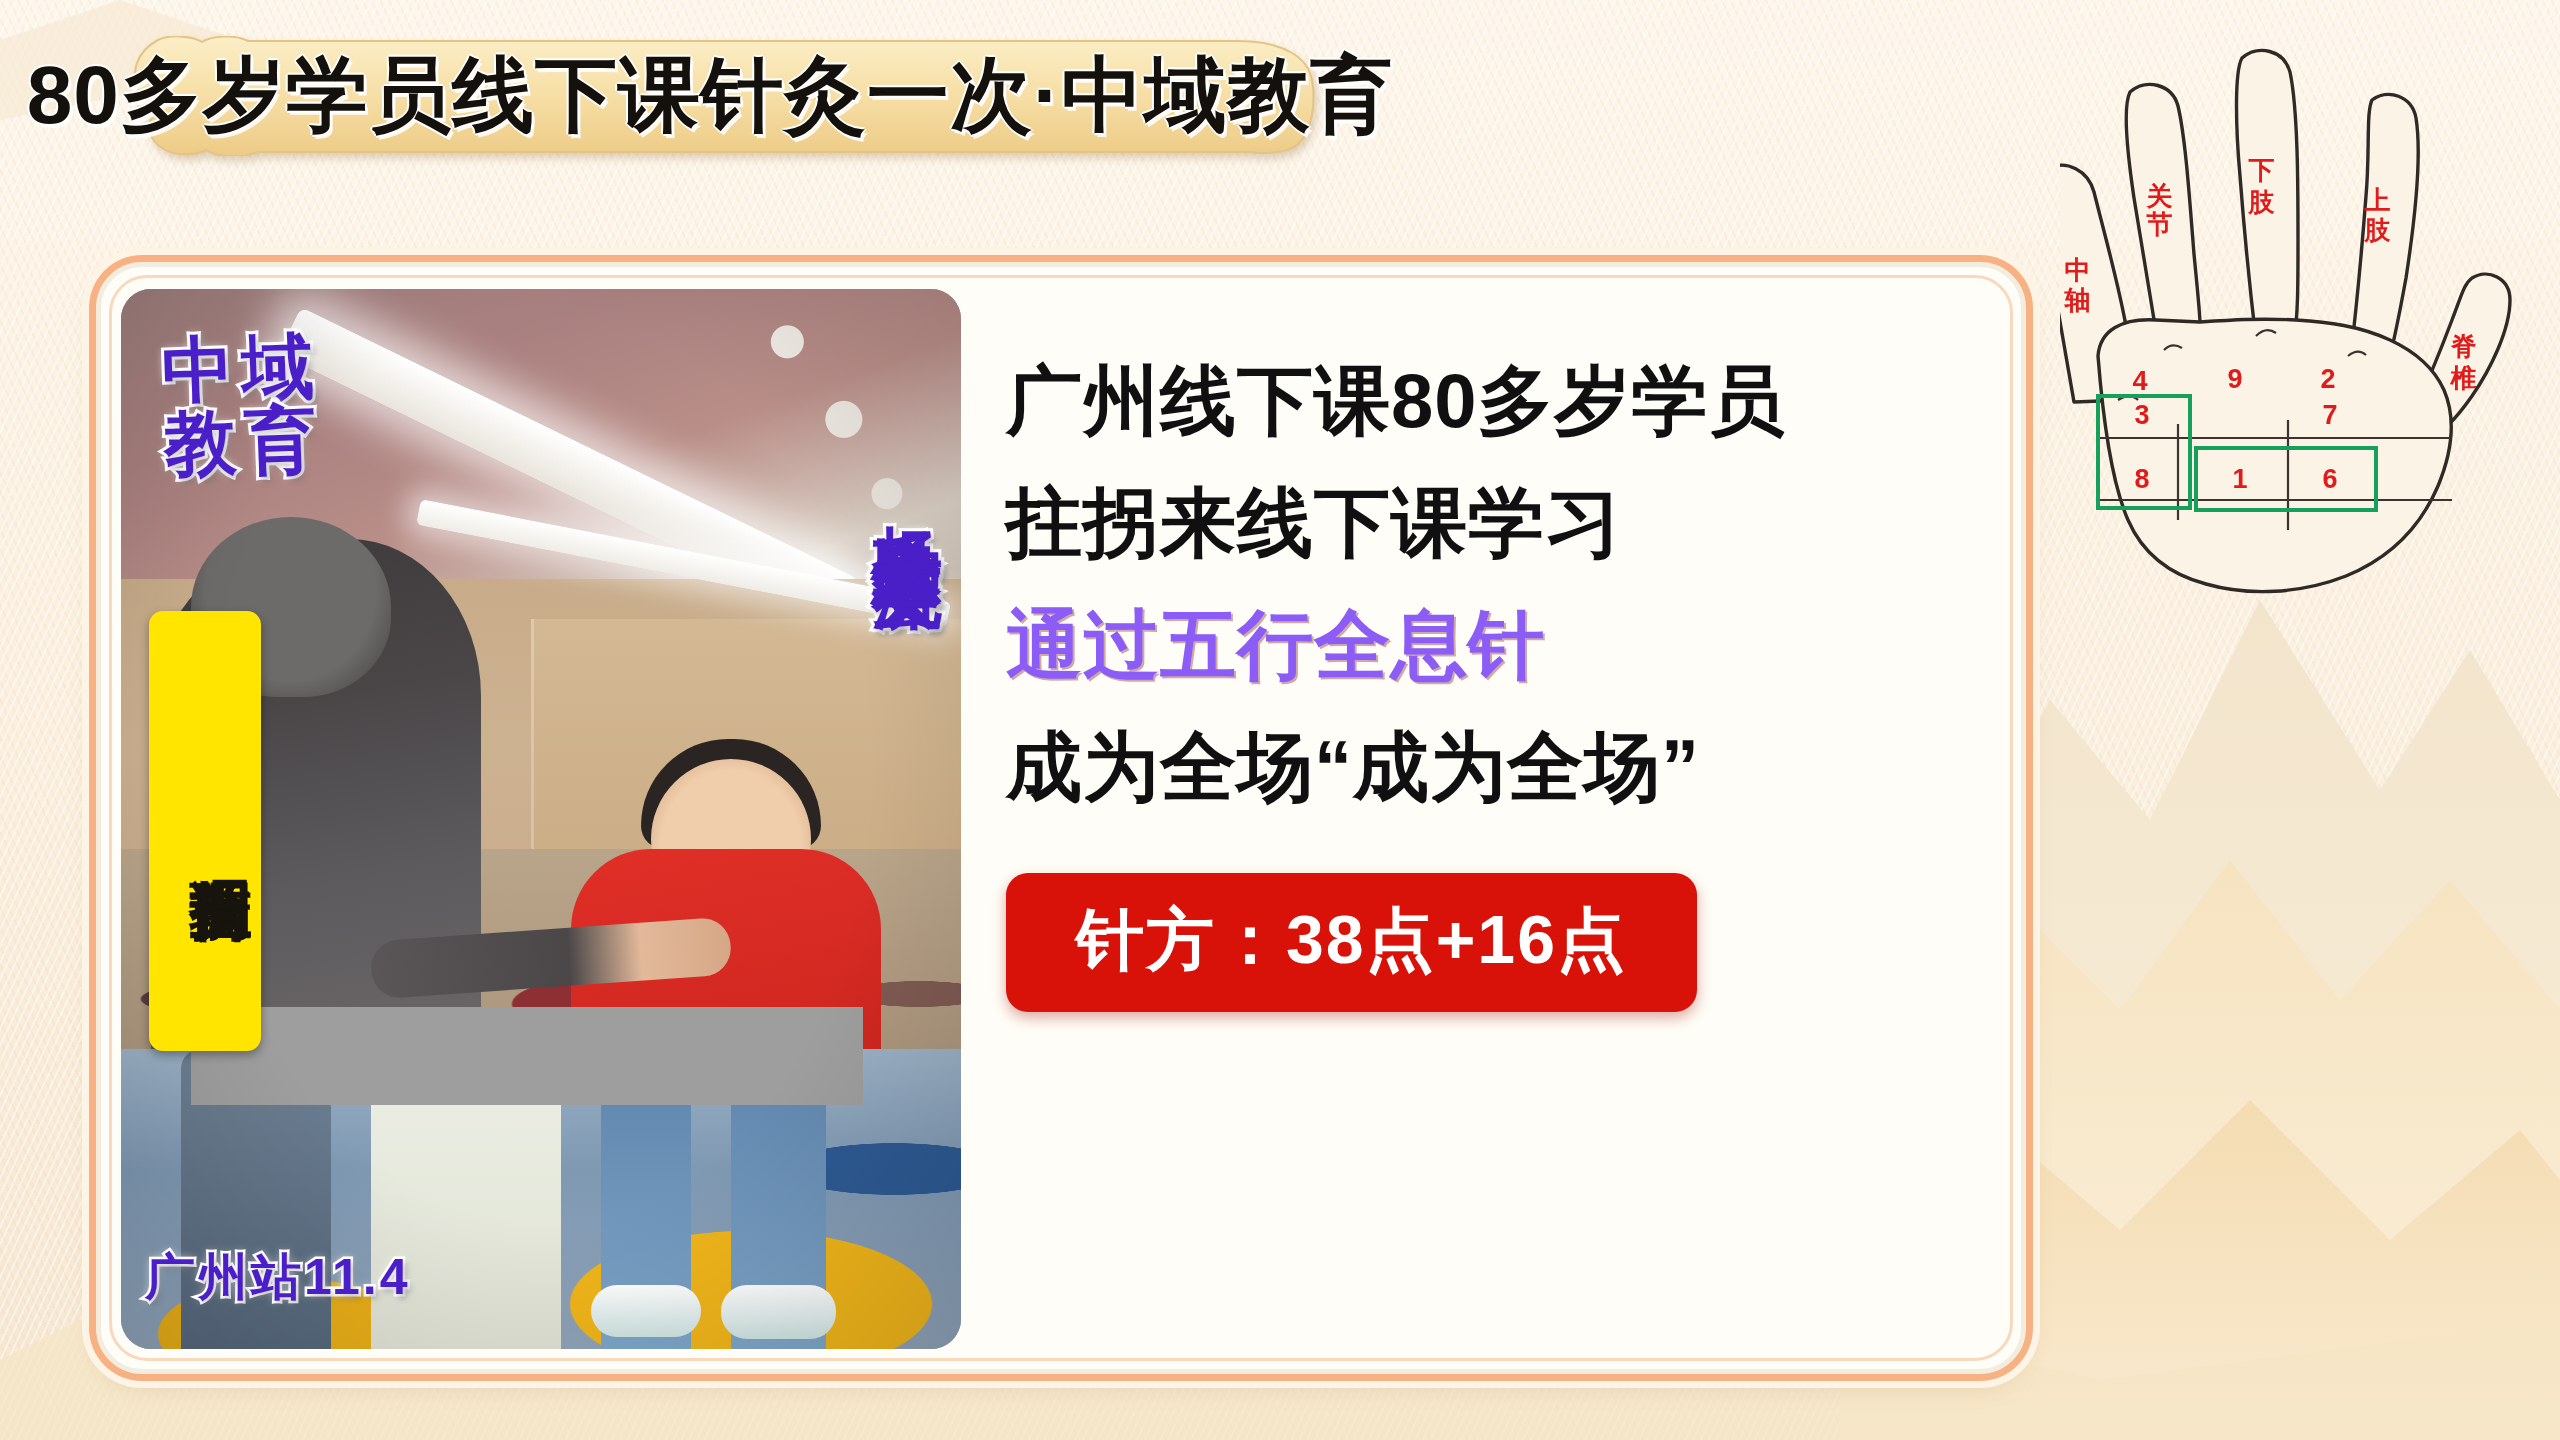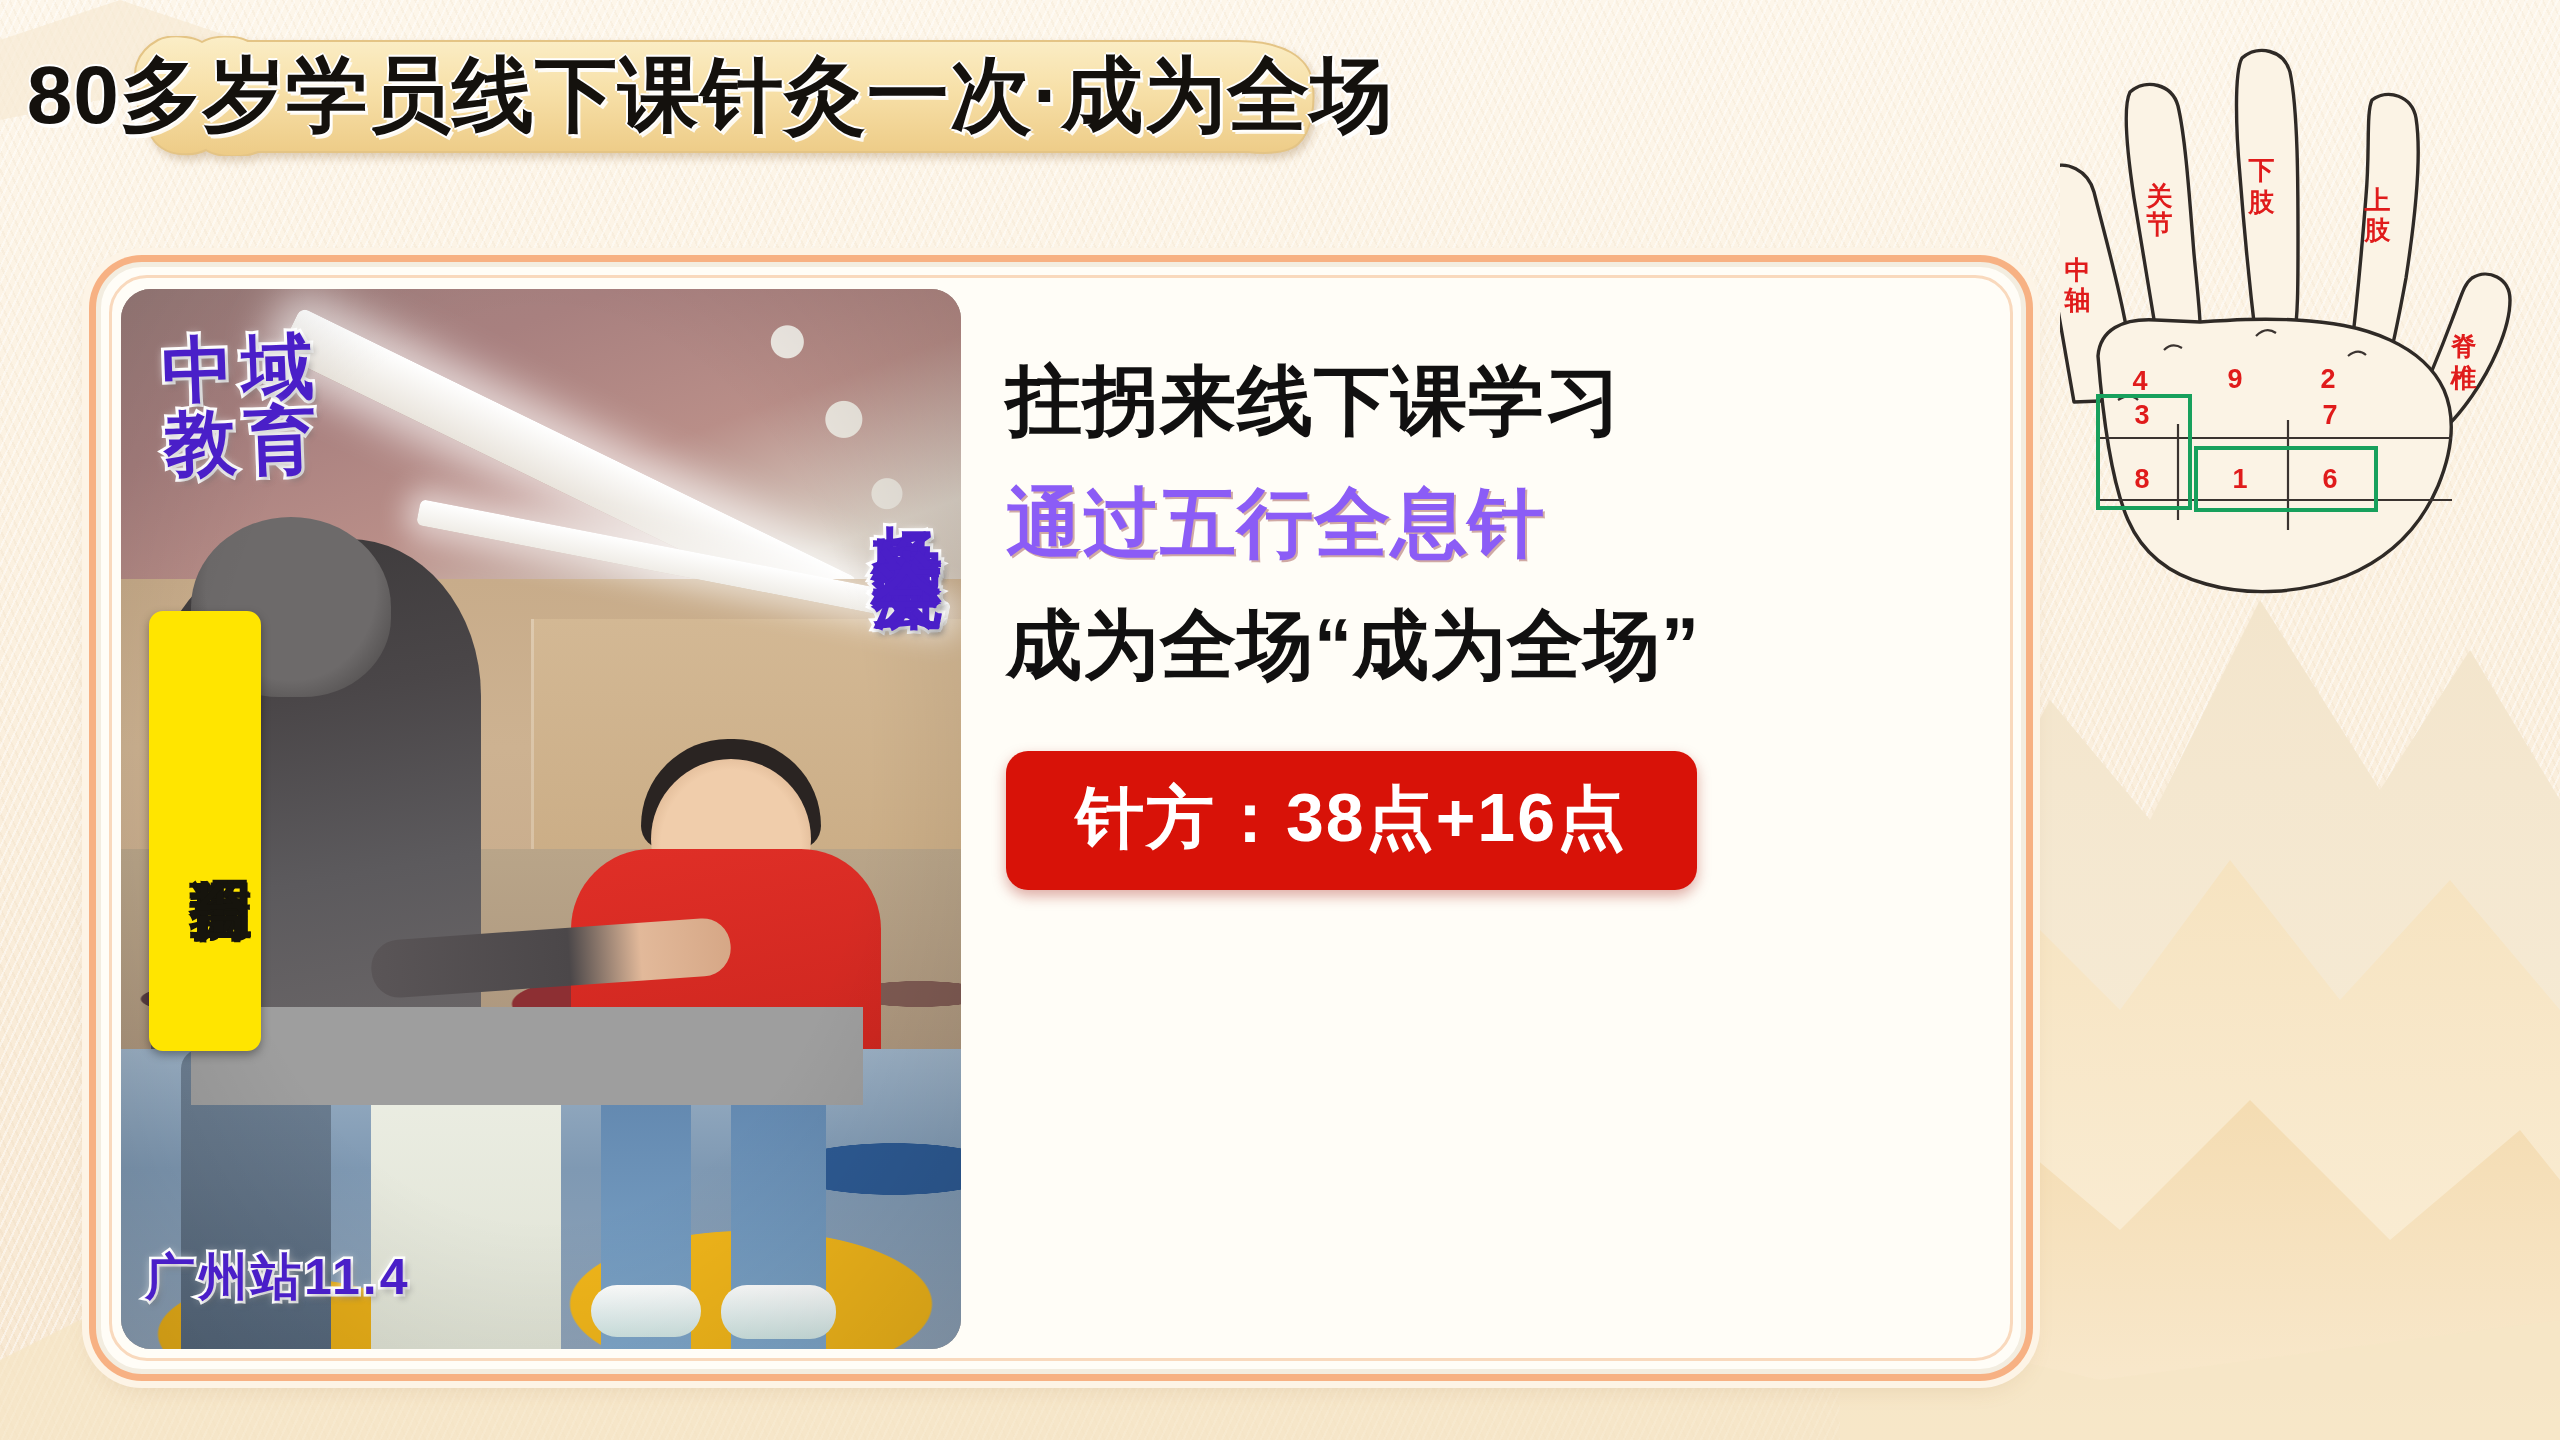--- a/index.html
+++ b/index.html
@@ -343,21 +343,21 @@
                C1222 5 1246 22 1250 44
                C1254 66 1250 96 1236 108
                C1226 117 1206 118 1186 116
                L196 116
                C182 122 156 122 144 114
                C130 121 110 119 100 112
                C88 104 84 92 90 82
                C74 76 70 62 78 50
                C68 38 74 16 96 4 Z" fill="url(#bg-gold)" stroke="#e4c485" stroke-width="2"></path>
     </svg>
-    <div class="title-text">80多岁学员线下课针灸一次·成为全场</div>
+    <div class="title-text">80多岁学员线下课针灸一次·中域教育</div>
   </div>
 
   <div class="card">
     <div class="card-inner"></div>
 
     <div class="photo-wrap">
       <div class="photo">
         <div class="ph-ceiling"></div>
         <div class="ph-lightbar"></div>
         <div class="ph-rig"></div>
@@ -383,20 +383,21 @@
         <div class="ph-vignette"></div>
 
         <div class="wm wm-brand">中域教育</div>
         <div class="wm wm-vert">杨氏全息针学术交流会</div>
         <div class="wm wm-foot">广州站11.4</div>
         <div class="yellow-sign">调理前挂拐上台</div>
       </div>
     </div>
 
     <div class="text-col">
+      <div class="tline">广州线下课80多岁学员</div>
       <div class="tline">拄拐来线下课学习</div>
       <div class="tline red">通过五行全息针</div>
       <div class="tline">成为全场“成为全场”</div>
       <div class="badge">针方：38点+16点</div>
     </div>
   </div>
 
   <div class="hand-diagram">
     <svg viewBox="0 0 500 640" preserveAspectRatio="xMidYMin meet">
 

